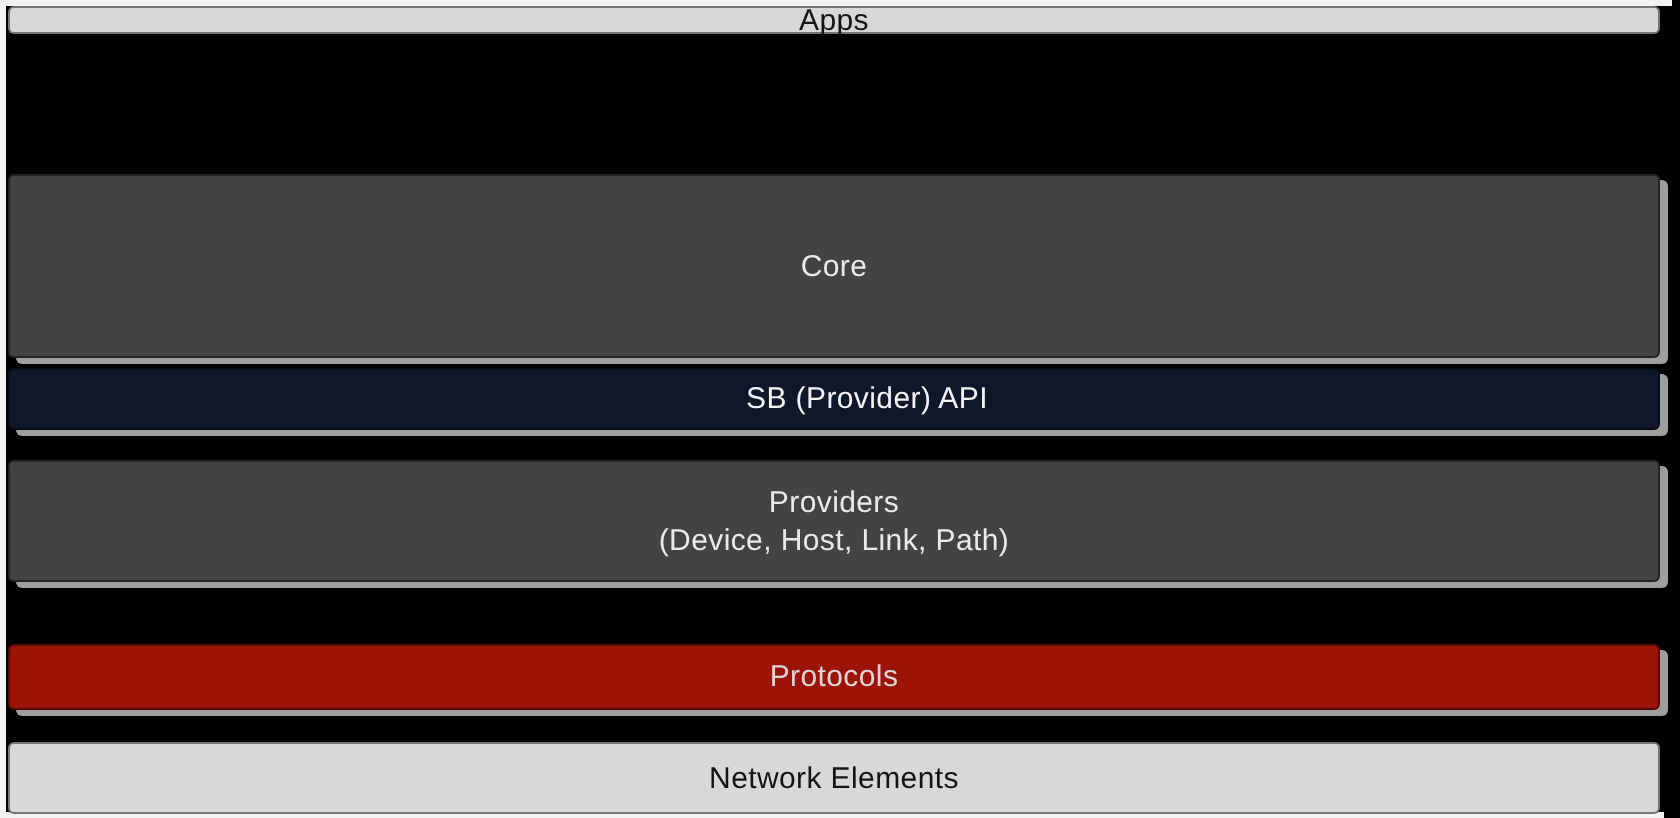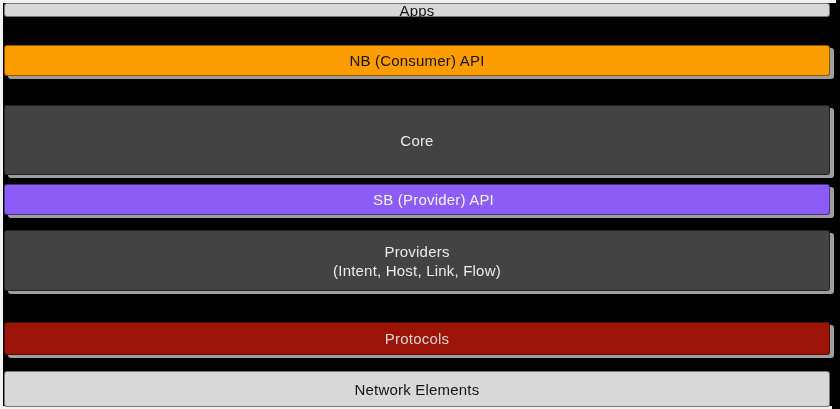--- a/index.html
+++ b/index.html
@@ -40,54 +40,51 @@
   }
   .layer.shadow{
     box-shadow:4px 3px 0 var(--shadow-color);
   }
   .layer-title{white-space:nowrap;}
   .layer-subtitle{white-space:nowrap;}
   .layer-subtitle:empty{display:none;}
 
   .layer-apps            {top:3px;   height:14px;}
   .layer-nb-api          {top:45px;  height:31px;}
-  .layer-core            {top:87px;  height:70px;margin-top:18px;}
+  .layer-core            {top:87px;  height:92px;}
   .layer-sb-api          {top:184px; height:31px;}
   .layer-providers       {top:230px; height:61px;}
   .layer-protocols       {top:322px; height:33px;}
   .layer-network-elements{top:371px; height:36px;text-align:center;}
 </style>
 </head>
 <body>
 
 <div id="canvas" style="background-color: rgb(1, 1, 1);">
 
   <div class="edge edge-top" style="background-color: rgb(242, 242, 242);"></div>
   <div class="edge edge-left" style="background-color: rgb(242, 242, 242);"></div>
   <div class="edge edge-bottom" style="background-color: rgb(242, 242, 242);"></div>
 
   <div class="layer layer-apps" style="background-color: rgb(216, 216, 216); color: rgb(20, 20, 20);">
     <div class="layer-title">Apps</div>
   </div>
 
-  <div class="layer layer-nb-api shadow" style="background-color: rgb(251, 157, 0); color: rgb(20, 20, 20);">
-    <div class="layer-title">NB (Consumer) API</div>
-  </div>
 
   <div class="layer layer-core shadow" style="background-color: rgb(67, 67, 67); color: rgb(234, 234, 234);">
     <div class="layer-title">Core</div>
   </div>
 
-  <div class="layer layer-sb-api shadow" style="background-color: #8b5cf6; color: rgb(242, 242, 242); padding-left: 33px;">
+  <div class="layer layer-sb-api shadow" style="background-color: #0f172a; color: rgb(242, 242, 242); padding-left: 33px;">
     <div class="layer-title">SB (Provider) API</div>
   </div>
 
   <div class="layer layer-providers shadow" style="background-color: rgb(67, 67, 67); color: rgb(234, 234, 234);">
     <div class="layer-title">Providers</div>
-    <div class="layer-subtitle">(Intent, Host, Link, Flow)</div>
+    <div class="layer-subtitle">(Device, Host, Link, Path)</div>
   </div>
 
   <div class="layer layer-protocols shadow" style="background-color: rgb(155, 20, 7); color: rgb(220, 214, 214);">
     <div class="layer-title">Protocols</div>
   </div>
 
   <div class="layer layer-network-elements" style="background-color: rgb(216, 216, 216); color: rgb(20, 20, 20);">
     <div class="layer-title">Network Elements</div>
   </div>
 

